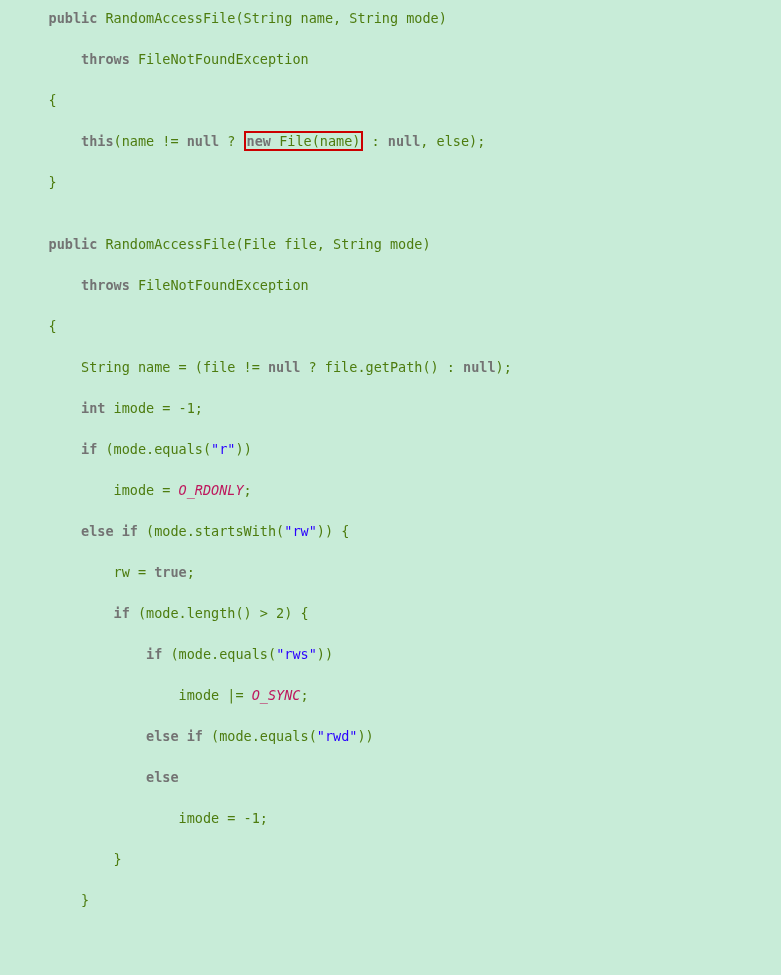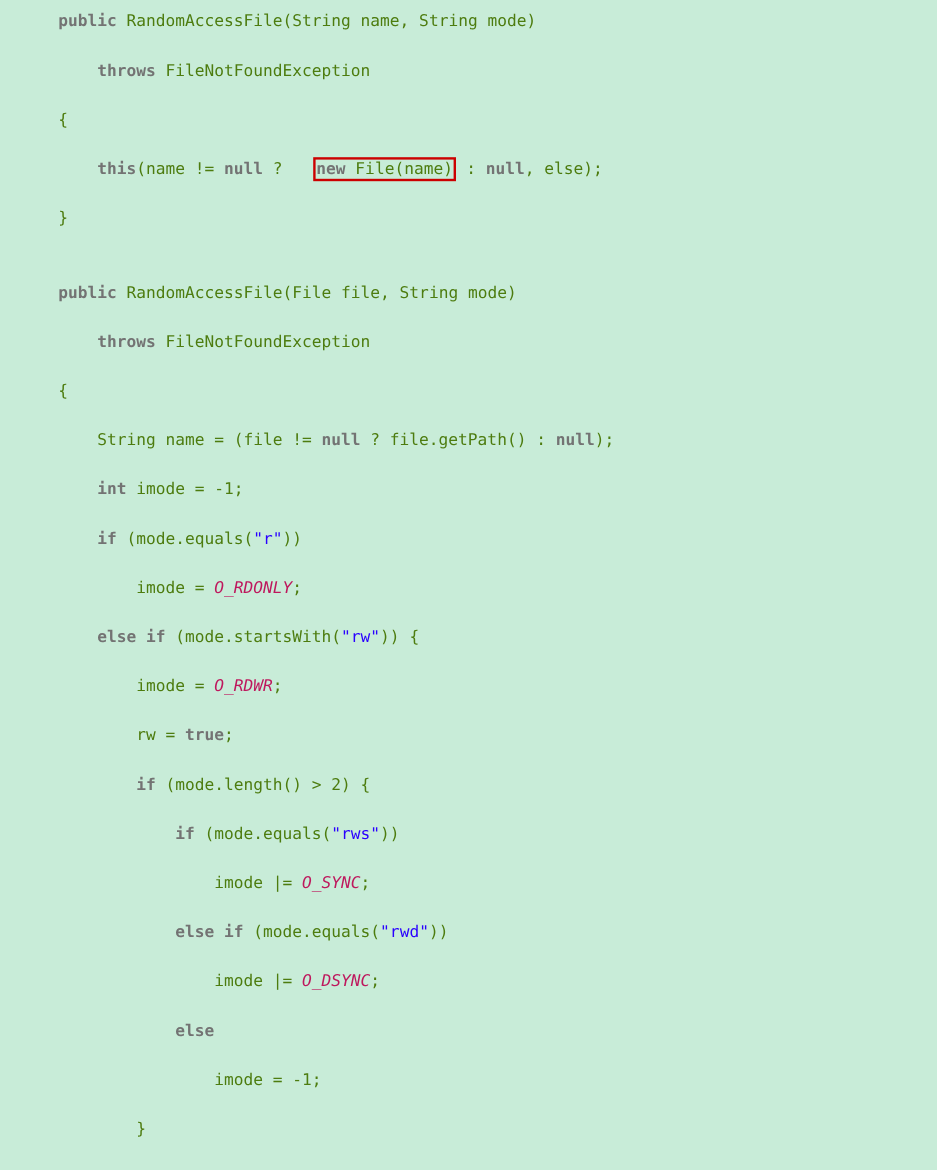--- a/index.html
+++ b/index.html
@@ -29,48 +29,45 @@
     }
     
     .kw { color: #737373; font-weight: bold; }
     .string { color: #2a00ff; }
     .const { color: #be185d; font-style: italic; } 
     .plain { color: #4d7c0f; }
     .highlight-box {
       display: inline;
       border: 2px solid #cc0000;
       padding: 0 1px;
-      margin-left: 17px;
     }
   </style>
 </head>
 <body>
 
 <div class="code-container">
   <pre><span class="code-line">    <span class="kw">public</span> <span class="plain">RandomAccessFile(</span><span class="plain">String name, String mode)</span></span>
 <span class="code-line">        <span class="kw">throws</span> <span class="plain">FileNotFoundException</span></span>
 <span class="code-line">    <span class="plain">{</span></span>
 <span class="code-line">        <span class="kw">this</span><span class="plain">(name != </span><span class="kw">null</span><span class="plain"> ? </span><span class="highlight-box"><span class="kw">new</span> <span class="plain">File(name)</span></span><span class="plain"> : </span><span class="kw">null</span><span class="plain">, else);</span></span>
 <span class="code-line">    <span class="plain">}</span></span>
 <span class="code-line"></span>
 <span class="code-line">    <span class="kw">public</span> <span class="plain">RandomAccessFile(</span><span class="plain">File file, String mode)</span></span>
 <span class="code-line">        <span class="kw">throws</span> <span class="plain">FileNotFoundException</span></span>
 <span class="code-line">    <span class="plain">{</span></span>
 <span class="code-line">        <span class="plain">String name = (file != </span><span class="kw">null</span><span class="plain"> ? file.getPath() : </span><span class="kw">null</span><span class="plain">);</span></span>
 <span class="code-line">        <span class="kw">int</span> <span class="plain">imode = -1;</span></span>
 <span class="code-line">        <span class="kw">if</span> <span class="plain">(mode.equals(</span><span class="string">"r"</span><span class="plain">))</span></span>
 <span class="code-line">            <span class="plain">imode = </span><span class="const">O_RDONLY</span><span class="plain">;</span></span>
 <span class="code-line">        <span class="kw">else if</span> <span class="plain">(mode.startsWith(</span><span class="string">"rw"</span><span class="plain">)) {</span></span>
-<span class="code-line">            <span class="plain">imode = </span><span class="const">O_RDWR</span><span class="plain">;</span></span>
 <span class="code-line">            <span class="plain">rw = </span><span class="kw">true</span><span class="plain">;</span></span>
 <span class="code-line">            <span class="kw">if</span> <span class="plain">(mode.length() &gt; 2) {</span></span>
 <span class="code-line">                <span class="kw">if</span> <span class="plain">(mode.equals(</span><span class="string">"rws"</span><span class="plain">))</span></span>
 <span class="code-line">                    <span class="plain">imode |= </span><span class="const">O_SYNC</span><span class="plain">;</span></span>
 <span class="code-line">                <span class="kw">else if</span> <span class="plain">(mode.equals(</span><span class="string">"rwd"</span><span class="plain">))</span></span>
-<span class="code-line">                    <span class="plain">imode |= </span><span class="const">O_DSYNC</span><span class="plain">;</span></span>
 <span class="code-line">                <span class="kw">else</span></span>
 <span class="code-line">                    <span class="plain">imode = -1;</span></span>
 <span class="code-line">            <span class="plain">}</span></span>
 <span class="code-line">        <span class="plain">}</span></span>
 
 
 
 
 
 

